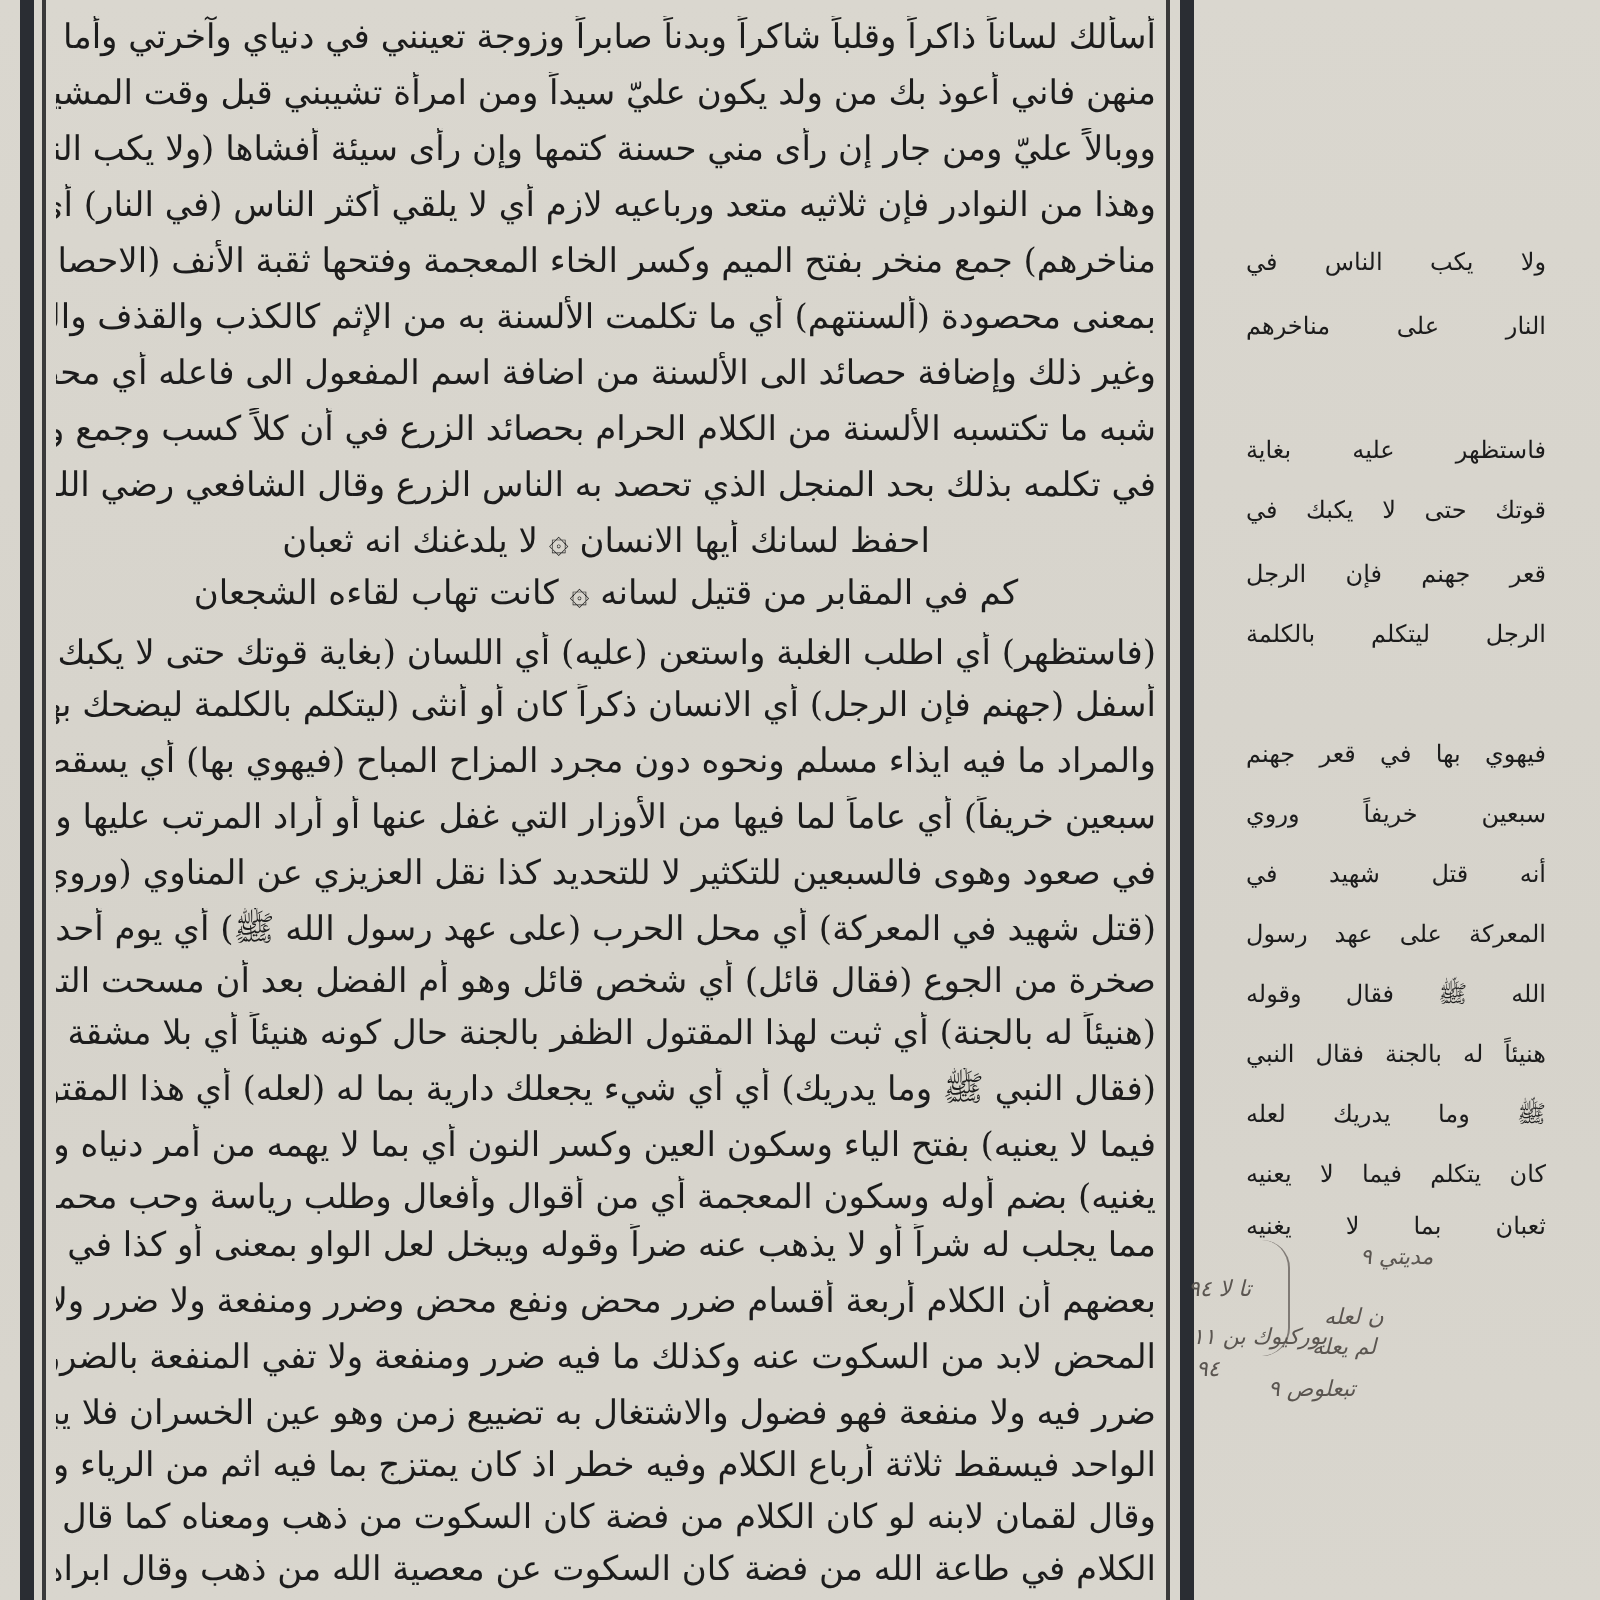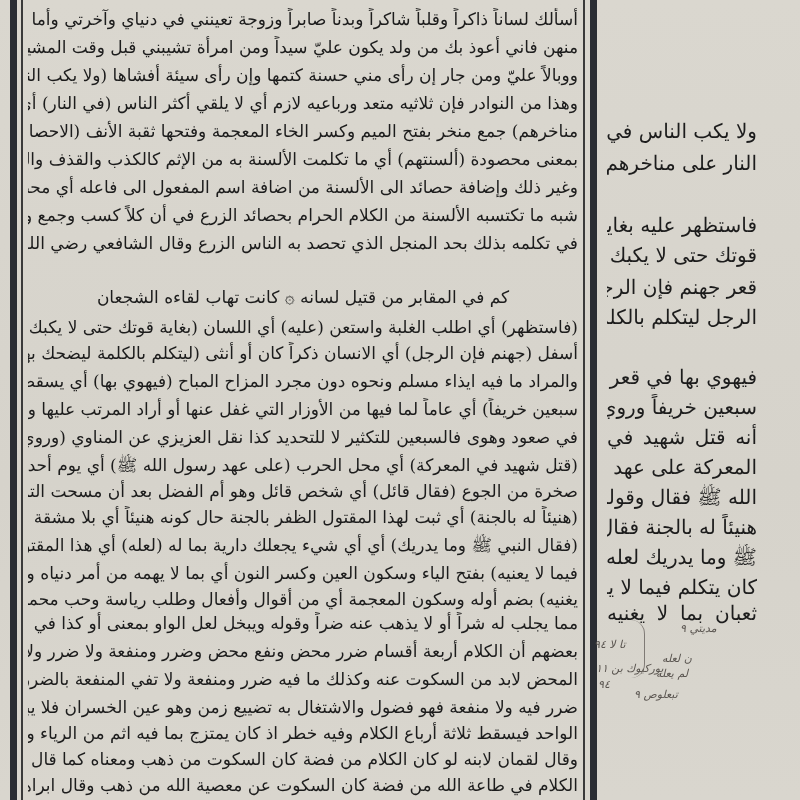--- a/index.html
+++ b/index.html
@@ -37,22 +37,22 @@
     font-size: 8px; line-height: 10px; color: #6a6460; opacity: .75;
     font-style: italic; white-space: nowrap; overflow: hidden;
     text-align: justify; text-align-last: justify;
   }
 
   .margin {
     position: absolute; left: 603px; top: 0; width: 170px; height: 800px;
     direction: rtl;
   }
   .mline {
-    position: absolute; right: 16px; width: 150px;
-    font-size: 20px; line-height: 26px; white-space: nowrap; overflow: hidden;
+    position: absolute; right: 0; width: 150px;
+    font-size: 12px; line-height: 26px; white-space: nowrap; overflow: hidden;
     text-align: justify; text-align-last: justify;
     font-family: "DejaVu Serif", serif;
   }
   .hand {
     position: absolute; font-size: 11px; color: #5a5550; font-style: italic;
     white-space: nowrap; direction: rtl;
   }
   .brace {
     position: absolute; left: 630px; top: 620px; width: 14px; height: 58px;
     border-right: 1.5px solid #6a6460; border-radius: 0 14px 14px 0; opacity: .8;
@@ -73,20 +73,25 @@
     <div class="gloss" style="top:31px"></div>
     <div class="line" style="top:36px">منهن فاني أعوذ بك من ولد يكون عليّ سيداً ومن امرأة تشيبني قبل وقت المشيب ومن مال يكون عذاباً لي</div>
     <div class="line" style="top:64px">ووبالاً عليّ ومن جار إن رأى مني حسنة كتمها وإن رأى سيئة أفشاها (ولا يكب الناس) بضم الكاف</div>
     <div class="line" style="top:92px">وهذا من النوادر فإن ثلاثيه متعد ورباعيه لازم أي لا يلقي أكثر الناس (في النار) أي نار جهنم (على</div>
     <div class="line" style="top:120px">مناخرهم) جمع منخر بفتح الميم وكسر الخاء المعجمة وفتحها ثقبة الأنف (الاحصائد) جمع حصيدة</div>
     <div class="line" style="top:148px">بمعنى محصودة (ألسنتهم) أي ما تكلمت الألسنة به من الإثم كالكذب والقذف والسب والنميمة</div>
     <div class="line" style="top:176px">وغير ذلك وإضافة حصائد الى الألسنة من اضافة اسم المفعول الى فاعله أي محصودات الألسنة</div>
     <div class="line" style="top:204px">شبه ما تكتسبه الألسنة من الكلام الحرام بحصائد الزرع في أن كلاً كسب وجمع وشبه اللسان</div>
     <div class="line" style="top:232px">في تكلمه بذلك بحد المنجل الذي تحصد به الناس الزرع وقال الشافعي رضي الله عنه من بحر الكامل</div>
 
+    <div class="line center" style="top:260px; width:550px;">
+      <span>احفظ لسانك أيها الانسان</span>
+      <span> ۞ </span>
+      <span>لا يلدغنك انه ثعبان</span>
+    </div>
     <div class="line center" style="top:286px; width:550px;">
       <span>كم في المقابر من قتيل لسانه</span>
       <span> ۞ </span>
       <span>كانت تهاب لقاءه الشجعان</span>
     </div>
 
     <div class="line" style="top:316px">(فاستظهر) أي اطلب الغلبة واستعن (عليه) أي اللسان (بغاية قوتك حتى لا يكبك في قعر) أي نهاية</div>
     <div class="line" style="top:342px">أسفل (جهنم فإن الرجل) أي الانسان ذكراً كان أو أنثى (ليتكلم بالكلمة ليضحك بها أصحابه)</div>
     <div class="line" style="top:370px">والمراد ما فيه ايذاء مسلم ونحوه دون مجرد المزاح المباح (فيهوي بها) أي يسقط بسببها (في قعر جهنم</div>
     <div class="line" style="top:398px">سبعين خريفاً) أي عاماً لما فيها من الأوزار التي غفل عنها أو أراد المرتب عليها والمراد أنه يكون دائماً</div>

